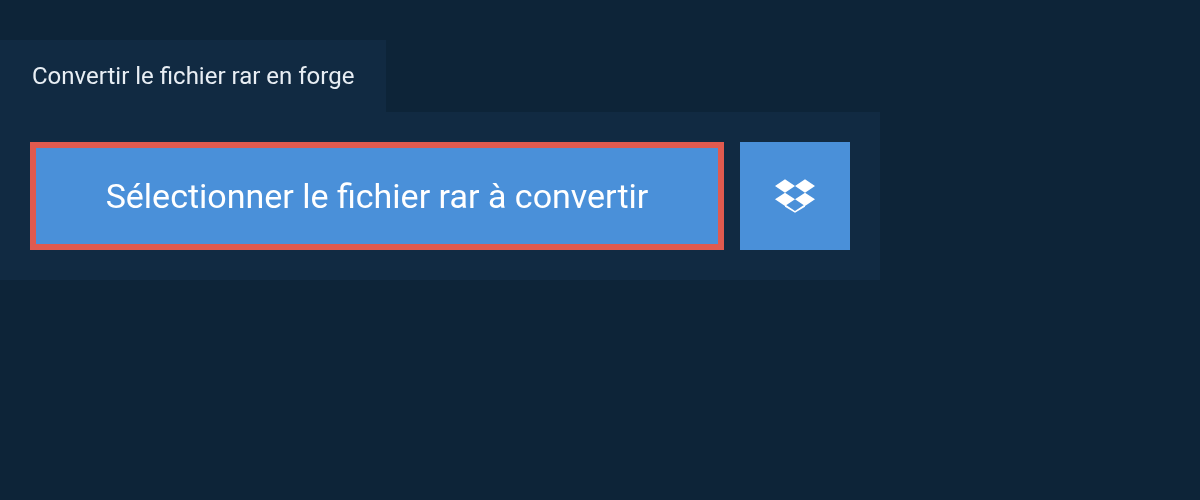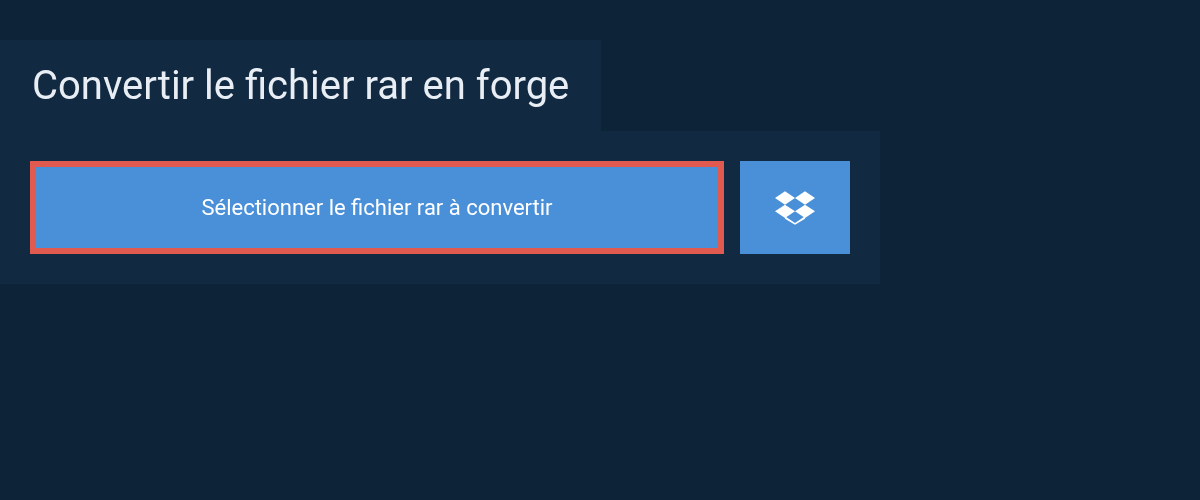--- a/index.html
+++ b/index.html
@@ -18,37 +18,37 @@
     
     .header-tab {
       background-color: #112a42;
       display: inline-block;
       padding: 22px 32px;
       margin-top: 40px;
     }
     
     .header-title {
       color: #e8eef4;
-      font-size: 40px;
+      font-size: 24px;
       font-weight: 400;
     }
     
     .content-panel {
       background-color: #112a42;
       padding: 30px;
       width: 880px;
       display: flex;
       gap: 16px;
     }
     
     .select-file-button {
       background-color: #4a90d9;
       border: 6px solid #e05a4f;
       color: #ffffff;
-      font-size: 22px;
+      font-size: 34px;
       font-weight: 400;
       padding: 28px 40px;
       flex: 1;
       text-align: center;
       cursor: pointer;
       display: flex;
       align-items: center;
       justify-content: center;
     }
     

